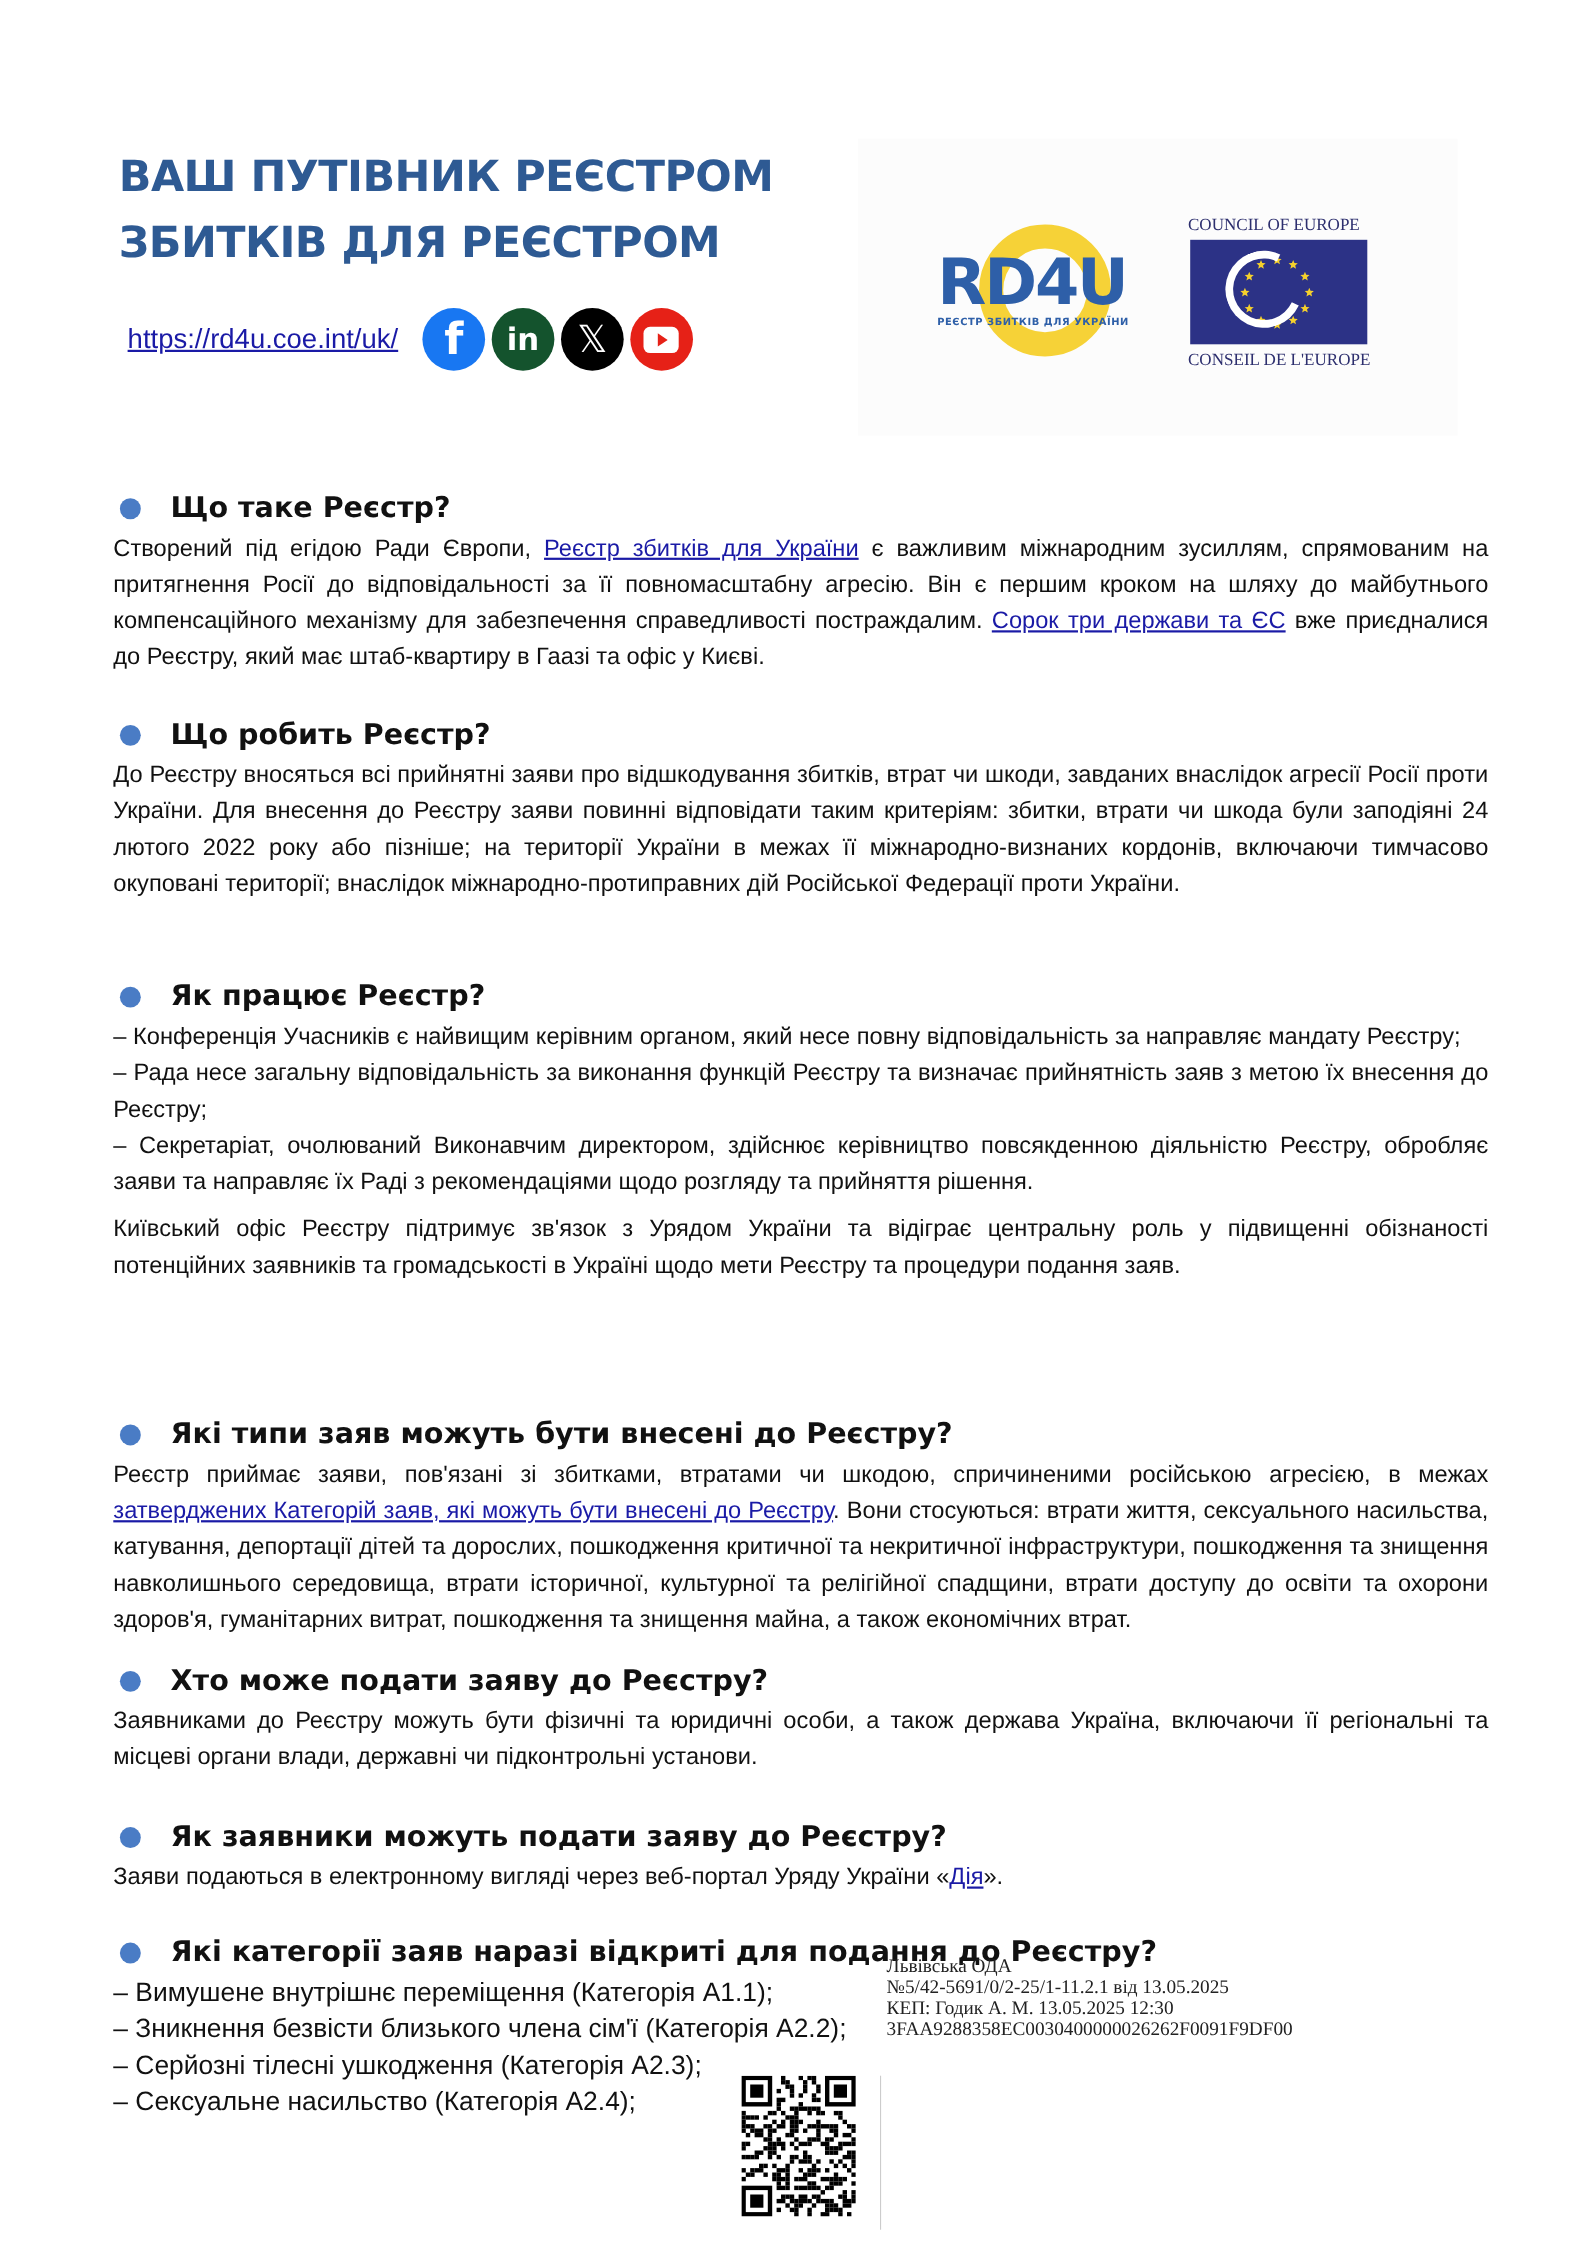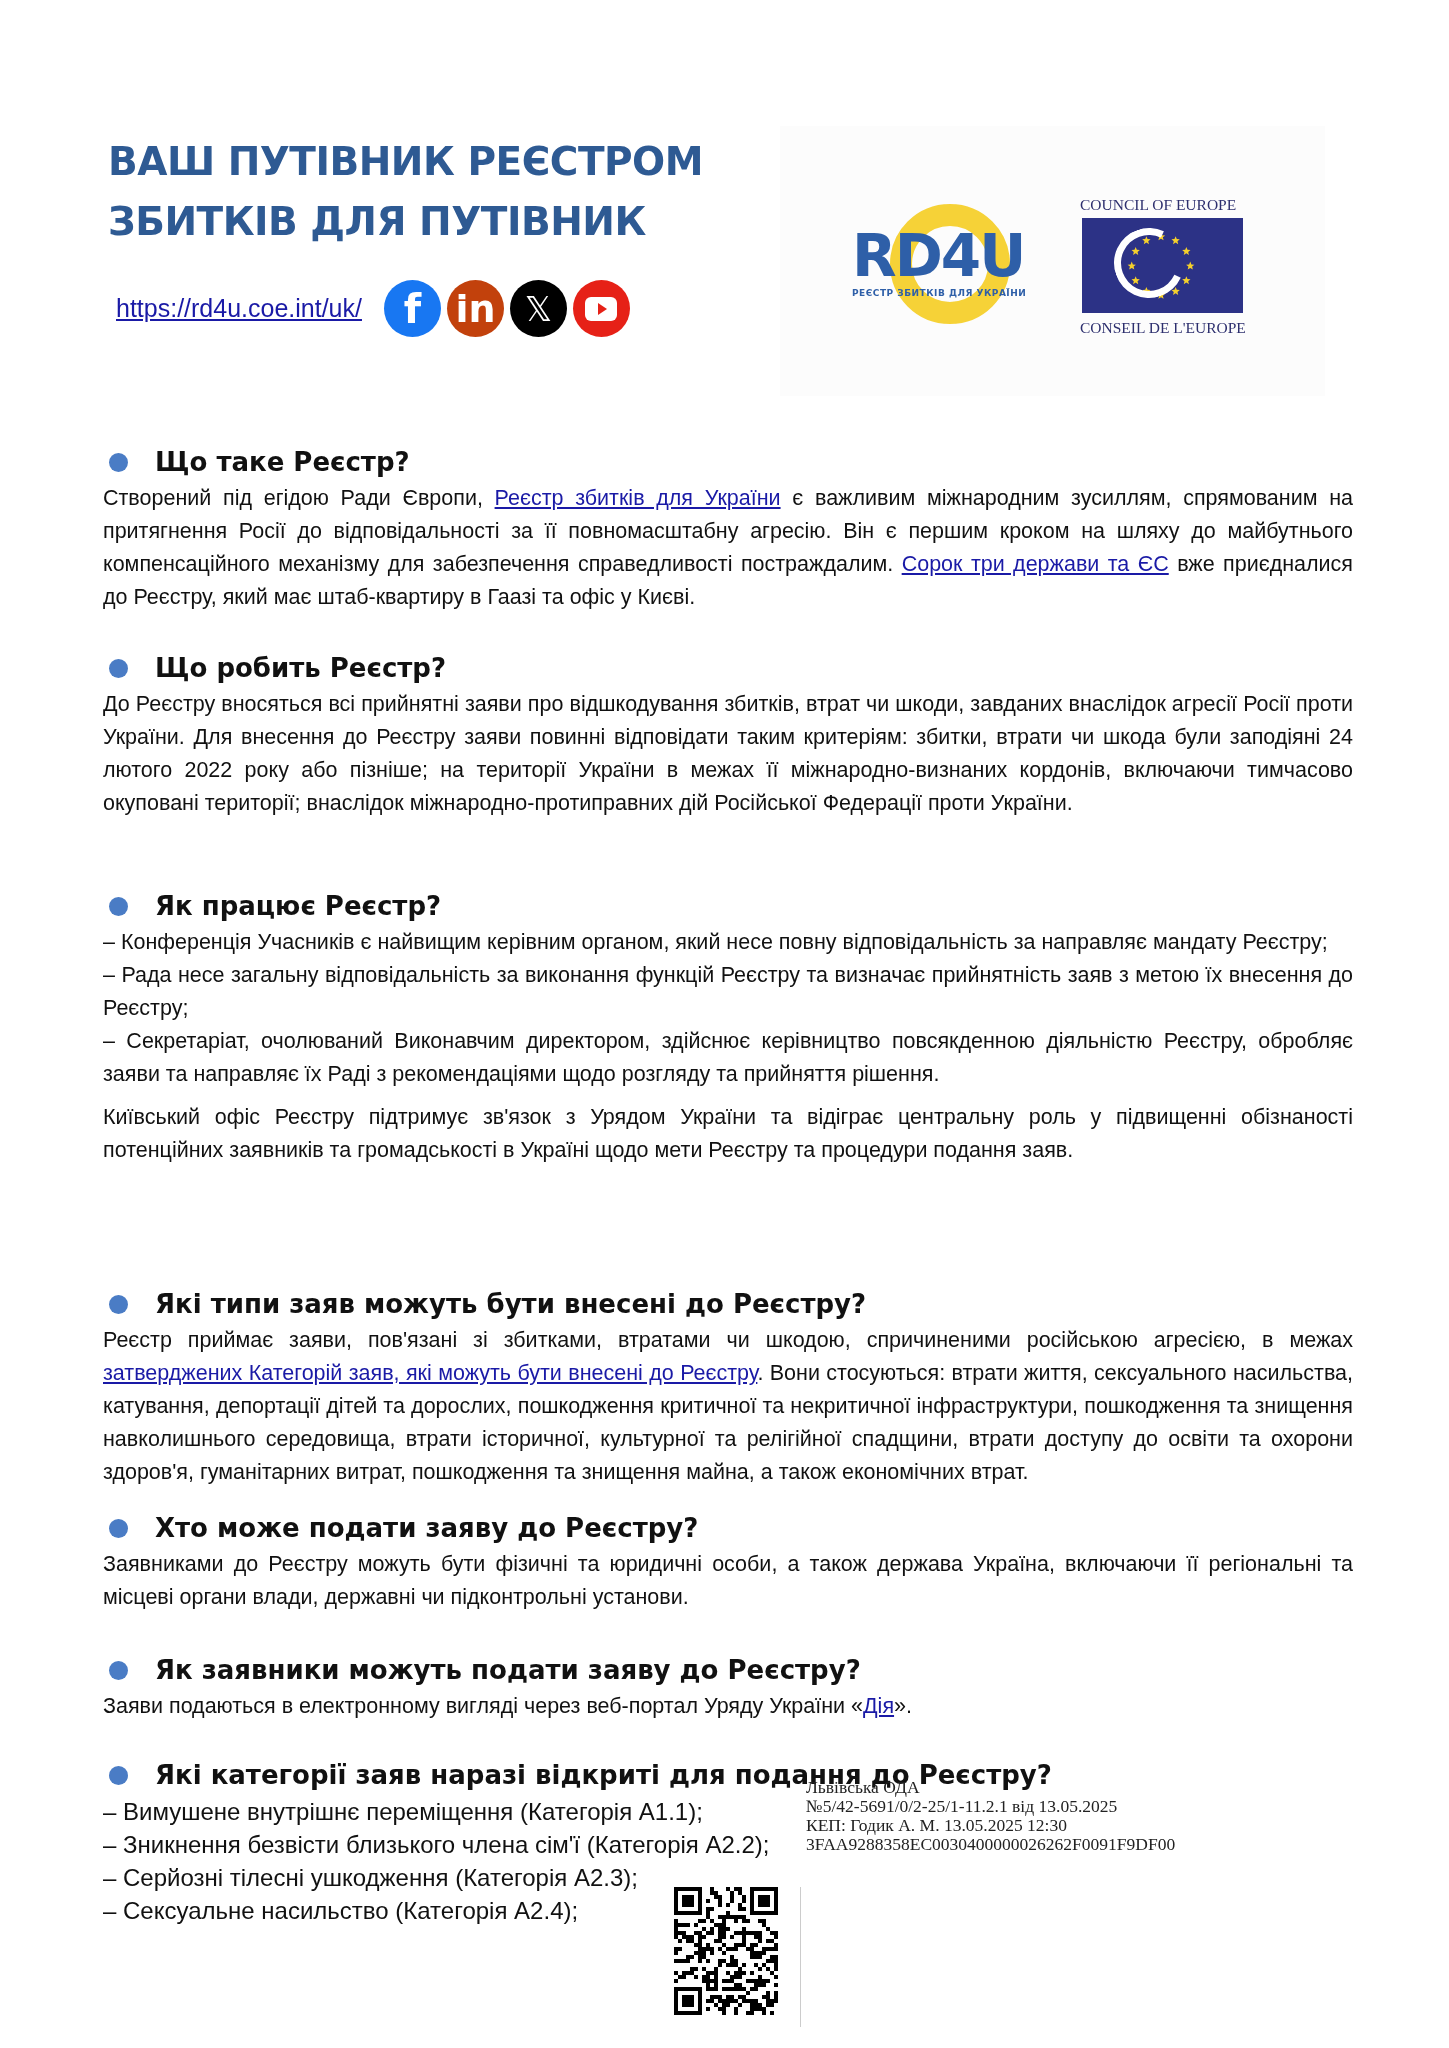--- a/index.html
+++ b/index.html
@@ -12,21 +12,21 @@
     font-size: 39px; line-height: 60px; color: #2e5a93; letter-spacing: -0.5px;
   }
   .title div { white-space: nowrap; }
 
   .url-row { position: absolute; left: 116px; top: 280px; display: flex; align-items: center; }
   .url { font-size: 25px; color: #1a1aa6; text-decoration: underline; margin-right: 22px; }
   .social { display: flex; gap: 6px; }
   .soc { width: 57px; height: 57px; border-radius: 50%; display: flex; align-items: center; justify-content: center;
          color: #fff; font-weight: bold; font-family: "DejaVu Sans", sans-serif; }
   .soc.fb { background: #1877f2; font-size: 40px; }
-  .soc.li { background: #c2410c; font-size: 38px; }
+  .soc.li { background: #14532d; font-size: 28px; }
   .soc.x  { background: #000; font-size: 34px; font-weight: normal; }
   .soc.yt { background: #e62117; }
   .yt-box { width: 32px; height: 24px; background: #fff; border-radius: 6px; display: flex; align-items: center; justify-content: center; }
   .yt-tri { width: 0; height: 0; border-left: 9px solid #e62117; border-top: 6px solid transparent; border-bottom: 6px solid transparent; margin-left: 2px; }
 
   .logos { position: absolute; left: 780px; top: 126px; width: 545px; height: 270px; background: #fcfcfc; }
   .rd4u { position: absolute; left: 70px; top: 60px; width: 200px; height: 150px; text-align: right; }
   .rd4u-circle { position: absolute; left: 40px; top: 18px; width: 120px; height: 120px; border-radius: 50%;
                  border: 22px solid #f5d02c; background: transparent; opacity: 0.95; }
   .rd4u-text { position: absolute; left: 2px; top: 36px; font-family: "DejaVu Sans", sans-serif; font-weight: bold;
@@ -50,21 +50,21 @@
 
   .qr { position: absolute; left: 674px; top: 1887px; width: 104px; height: 128px; }
   .qr-sep { position: absolute; left: 800px; top: 1887px; width: 1px; height: 140px; background: #ccc; }
   .stamp { position: absolute; left: 806px; top: 1778px; font-family: "Liberation Serif", serif; font-size: 17.5px; line-height: 19px; color: #222; }
 </style>
 </head>
 <body>
 
 <div class="title">
   <div>ВАШ ПУТІВНИК РЕЄСТРОМ</div>
-  <div>ЗБИТКІВ ДЛЯ ПУТІВНИК</div>
+  <div>ЗБИТКІВ ДЛЯ РЕЄСТРОМ</div>
 </div>
 
 <div class="url-row">
   <a class="url">https://rd4u.coe.int/uk/</a>
   <div class="social">
     <div class="soc fb">
         <span>f</span>
       </div>
     <div class="soc li">
         <span>in</span>

